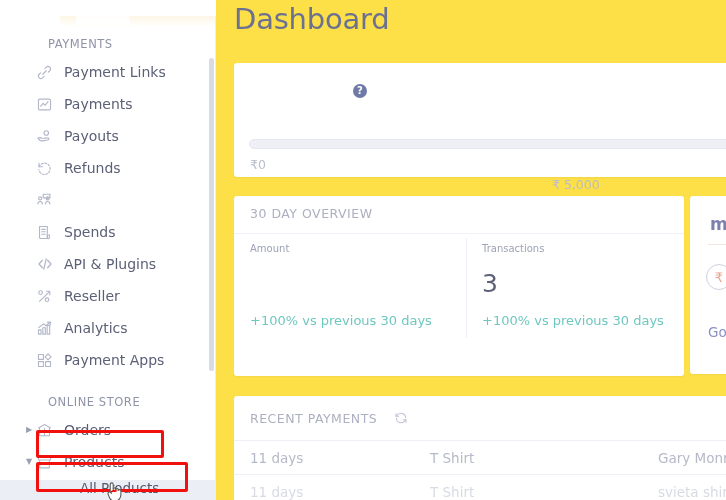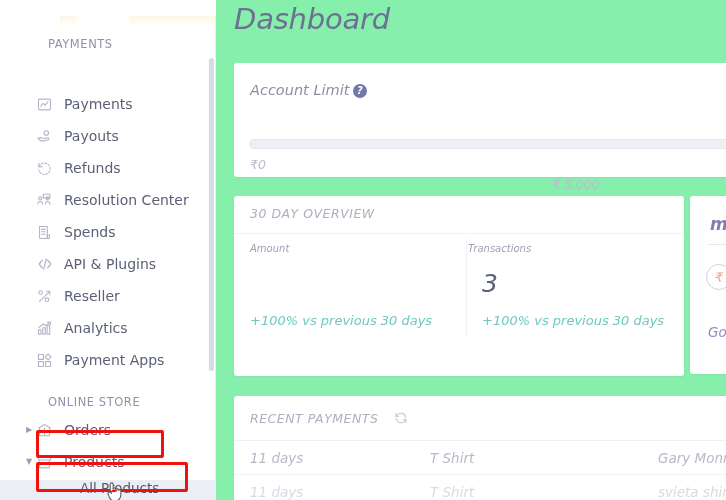--- a/index.html
+++ b/index.html
@@ -59,21 +59,21 @@
     background: #d8dae4; border-radius: 3px;
   }
   #sidebar-edge {
     position: absolute; left: 215px; top: 0; width: 1px; height: 500px;
     background: #eceef4;
   }
 
   
   #main {
     position: absolute; left: 216px; top: 0; right: 0; height: 500px;
-    background: #86efac; overflow: hidden; font-style: italic;
+    background: #fde047; overflow: hidden;
   }
   #page-title {
     position: absolute; left: 18px; top: 2px;
     font-size: 29px; font-weight: 400; color: #6c7191; letter-spacing: -.2px;
   }
   .card {
     position: absolute; background: #ffffff; border-radius: 3px;
     box-shadow: 0 1px 2px rgba(40,45,80,.055);
   }
   #card-account-limit { left: 18px; top: 63px; width: 560px; height: 114px; }
@@ -117,21 +117,21 @@
   }
   .ov-value {
     position: absolute; font-size: 25px; color: #5d6278; font-weight: 400;
   }
   .ov-delta {
     position: absolute; font-size: 13px; color: #6fc8c0; text-align: right;
   }
   #ov-amount-label { left: 16px; top: 47px; }
   #ov-amount-value { left: 15px; top: 73px; }
   #ov-amount-delta { left: 16px; top: 117px; }
-  #ov-tx-label { left: 234px; top: 47px; }
+  #ov-tx-label { left: 248px; top: 47px; }
   #ov-tx-value { left: 248px; top: 73px; }
   #ov-tx-delta { left: 248px; top: 117px; }
 
   #card-promo {
     left: 474px; top: 196px; width: 160px; height: 178px;
   }
   #promo-title {
     position: absolute; left: 20px; top: 18px;
     font-size: 17px; font-weight: 700; color: #7d7fae; letter-spacing: .3px;
   }
@@ -195,20 +195,31 @@
 <div id="app">
 
   <div id="sidebar">
 
     <div id="sidebar-banner-strip">
       <div class="chip"></div>
     </div>
 
     <div class="nav-section-label" style="top:21px">PAYMENTS</div>
 
+    <div class="nav-item" style="top:42px">
+      <span class="caret"></span>
+      <span class="ico">
+        <svg width="17" height="17" viewBox="0 0 24 24" fill="none" stroke="currentColor" stroke-width="1.6" stroke-linecap="round">
+          <path d="M9.5 14.5 14.5 9.5"></path>
+          <path d="M12.5 6.5 14.5 4.5a3.5 3.5 0 0 1 5 5l-2 2"></path>
+          <path d="M11.5 17.5 9.5 19.5a3.5 3.5 0 0 1-5-5l2-2"></path>
+        </svg>
+      </span>
+      <span class="lbl">Payment Links</span>
+    </div>
 
     <div class="nav-item" style="top:74px">
       <span class="caret"></span>
       <span class="ico">
         <svg width="17" height="17" viewBox="0 0 24 24" fill="none" stroke="currentColor" stroke-width="1.6">
           <rect x="3.5" y="4.5" width="17" height="15" rx="1.5"></rect>
           <path d="M6.5 14.5 10 10.5l3 2.5 4-5" stroke-linecap="round" stroke-linejoin="round"></path>
         </svg>
       </span>
       <span class="lbl">Payments</span>
@@ -241,21 +252,20 @@
       <span class="caret"></span>
       <span class="ico">
         <svg width="17" height="17" viewBox="0 0 24 24" fill="none" stroke="currentColor" stroke-width="1.6" stroke-linecap="round">
           <circle cx="5.8" cy="9" r="2.1"></circle>
           <path d="M2.6 17c0-2.2 1.4-3.6 3.2-3.6s3.2 1.4 3.2 3.6"></path>
           <circle cx="16.4" cy="9" r="2.1"></circle>
           <path d="M13.2 17c0-2.2 1.4-3.6 3.2-3.6s3.2 1.4 3.2 3.6"></path>
           <path d="M10.2 3.2h9.4v5.1h-2.2L15.6 10V8.3h-5.4z"></path>
         </svg>
       </span>
-      <span class="lbl">Resolution Center</span>
     </div>
 
     <div class="nav-item" style="top:234px">
       <span class="caret"></span>
       <span class="ico">
         <svg width="18" height="18" viewBox="0 0 24 24" fill="none" stroke="currentColor" stroke-width="1.7" stroke-linecap="round" stroke-linejoin="round">
           <path d="M8.5 7 4 12l4.5 5"></path>
           <path d="M15.5 7 20 12l-4.5 5"></path>
           <path d="M13.6 5.2 10.4 18.8"></path>
         </svg>
@@ -347,21 +357,20 @@
 
     <div id="sidebar-scrollbar"></div>
     <div id="sidebar-edge"></div>
   </div>
 
   <div id="main">
 
     <div id="page-title">Dashboard</div>
 
     <div class="card" id="card-account-limit">
-      <div id="account-limit-title">Account Limit</div>
       <div id="account-limit-help">?</div>
       <div id="account-limit-bar"></div>
       <div id="account-limit-min">₹0</div>
       <div id="account-limit-max">₹ 5,000</div>
     </div>
 
     <div class="card" id="card-overview">
       <div id="overview-title">30 DAY OVERVIEW</div>
       <div id="overview-divider"></div>
       <div id="overview-col-sep"></div>

